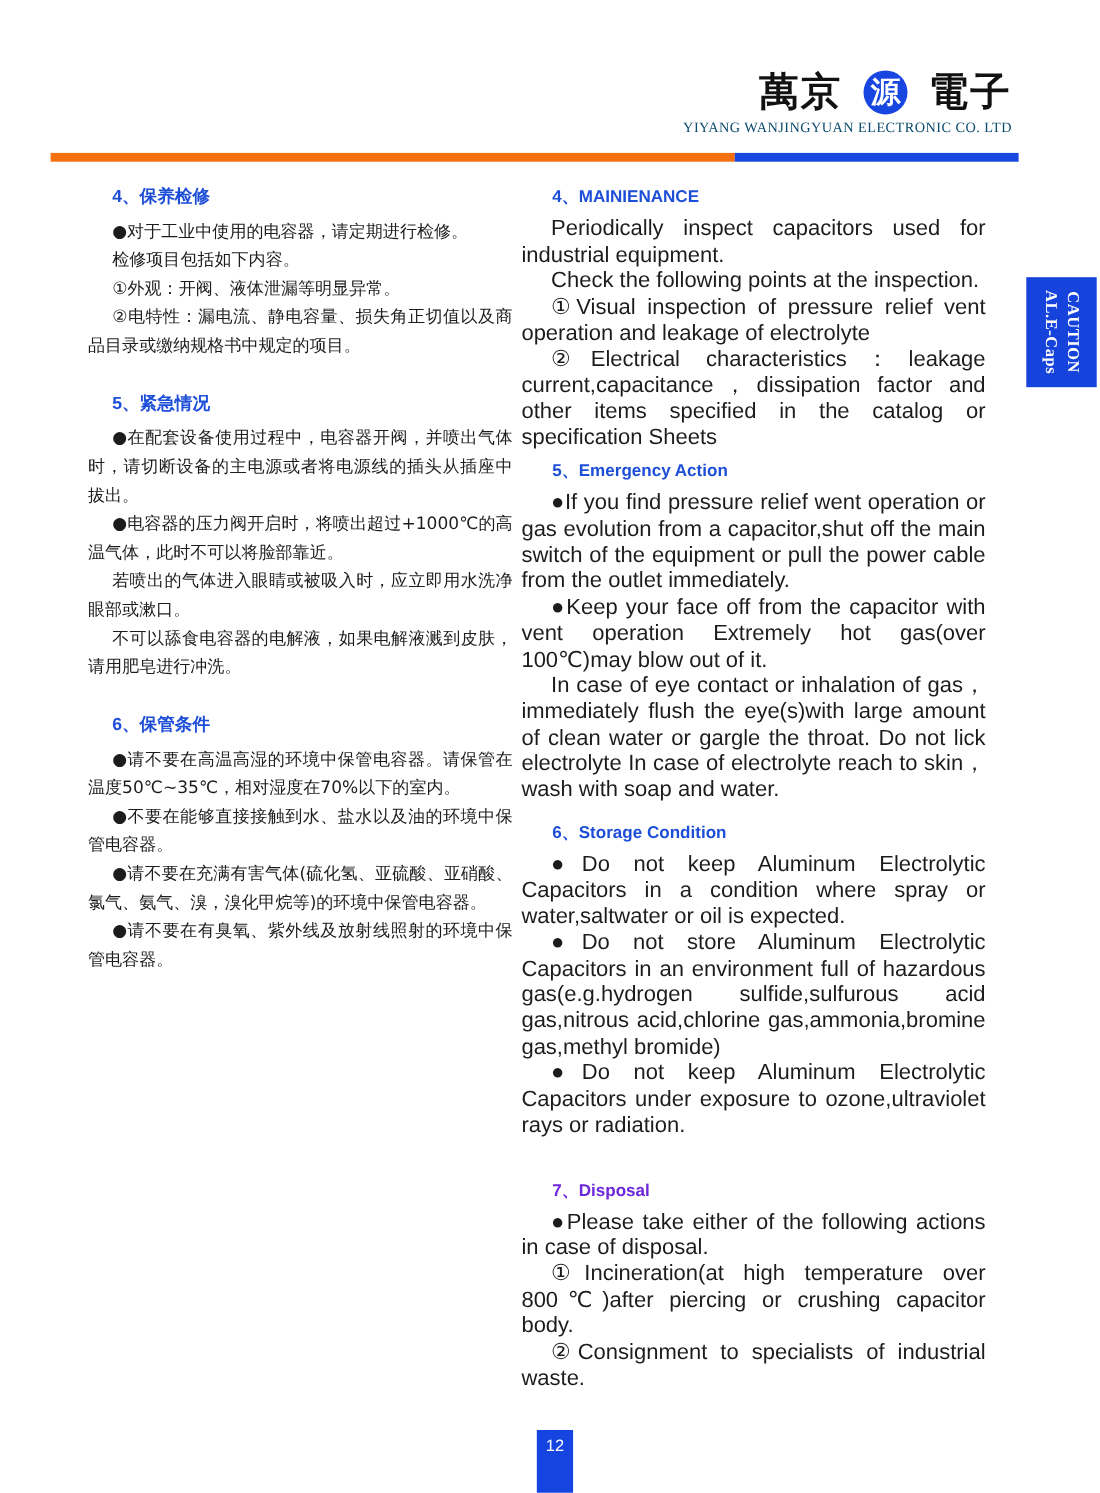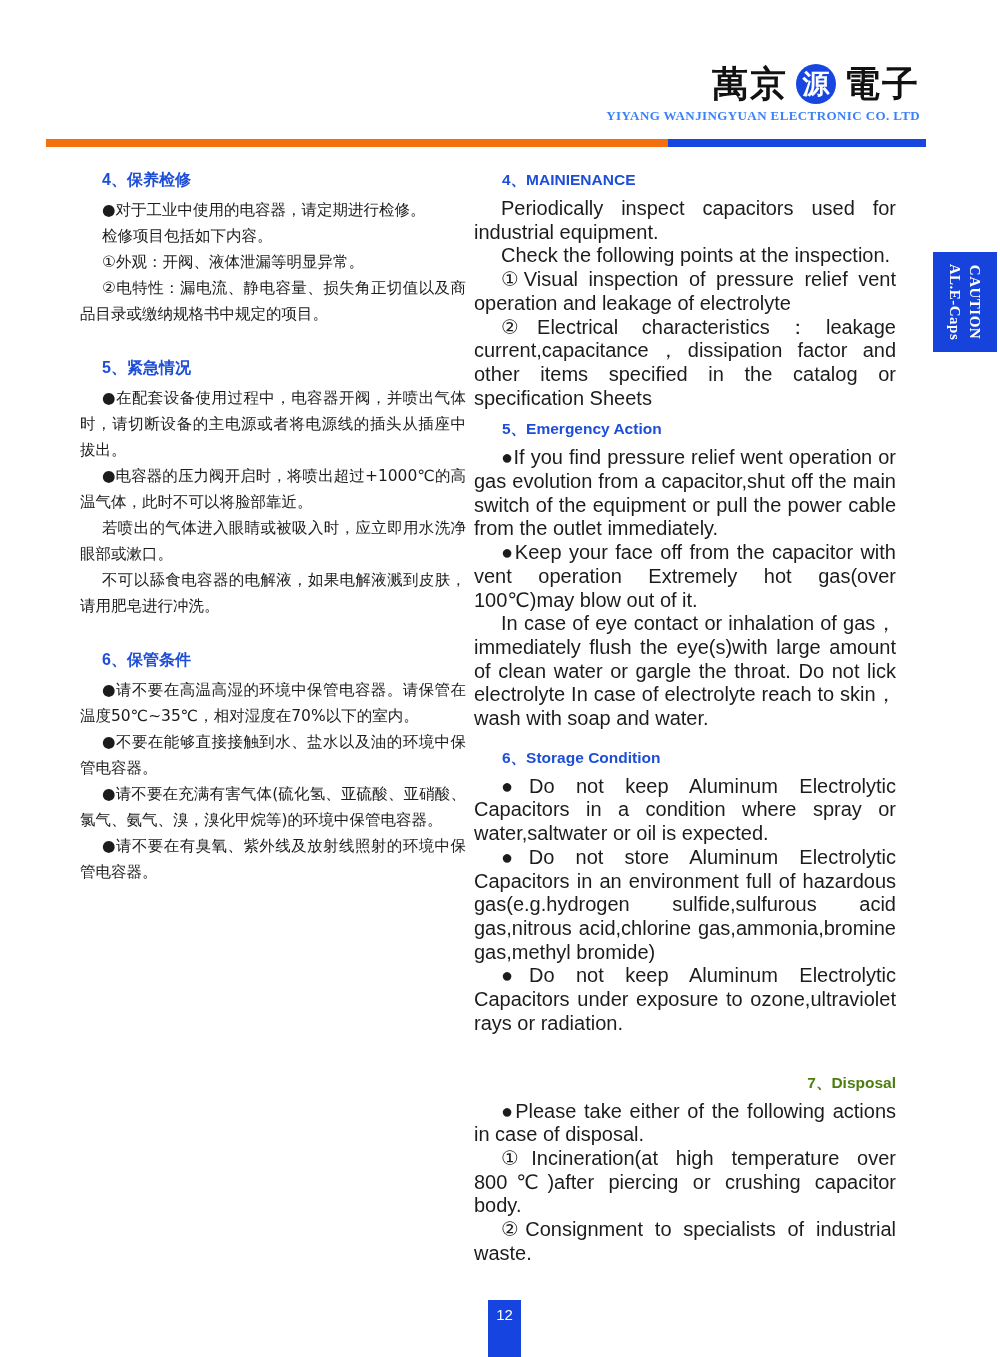--- a/index.html
+++ b/index.html
@@ -3,37 +3,37 @@
 <meta charset="utf-8">
 <style>
   html,body{margin:0;padding:0;}
   body{
     width:1000px;height:1357px;position:relative;background:#ffffff;
     font-family:"Liberation Sans","DejaVu Sans",sans-serif;color:#1c1c1c;
     overflow:hidden;
   }
   
   .logo-block{position:absolute;top:64px;right:80px;text-align:right;}
-  .logo-row{display:flex;align-items:center;justify-content:flex-end;gap:6px;}
+  .logo-row{display:flex;align-items:center;justify-content:flex-end;gap:17px;}
   .logo-han{font-size:36px;font-weight:bold;color:#111;letter-spacing:2px;
     font-family:"DejaVu Sans",sans-serif;line-height:40px;}
   .logo-circle{width:40px;height:40px;border-radius:50%;background:#1746e0;
     display:flex;align-items:center;justify-content:center;margin:0 2px;}
   .logo-circle span{color:#fff;font-size:27px;font-weight:bold;line-height:1;}
   .company-name{margin-top:4px;font-family:"Liberation Serif","DejaVu Serif",serif;
-    font-weight:bold;font-size:13px;color:#3b82f6;letter-spacing:0.4px;}
+    font-weight:normal;font-size:13px;color:#0c4a6e;letter-spacing:0.4px;}
   .divider-orange{position:absolute;left:46px;top:139px;width:622px;height:8px;background:#f4700f;}
   .divider-blue{position:absolute;left:668px;top:139px;width:258px;height:8px;background:#1746e0;}
 
   
   .col-left{position:absolute;left:80px;top:170px;width:386px;}
   .col-right{position:absolute;left:474px;top:170px;width:422px;}
   section{margin:0;}
   .sec-heading{font-size:16px;font-weight:bold;color:#1d4ed8;margin:0 0 7px 22px;line-height:20px;}
-  .sec-heading.dark{color:#4d7c0f;text-align:right;}
+  .sec-heading.dark{color:#6d28d9;}
   .col-left p{font-size:15.5px;line-height:26px;margin:0;text-align:justify;
     text-indent:22px;font-family:"DejaVu Sans",sans-serif;}
   .col-right p{font-size:20px;line-height:23.7px;margin:0;text-align:justify;
     text-indent:27px;}
   .col-right .sec-heading{margin-left:28px;font-size:15.5px;}
   .ls-2{margin-top:31px;} .ls-3{margin-top:31px;} .ls-4{margin-top:29px;}
   .rs-2{margin-top:9px;} .rs-3{margin-top:17px;} .rs-4{margin-top:37px;}
 
   
   .caution-tab{position:absolute;left:933px;top:252px;width:64px;height:100px;background:#1743dd;}

